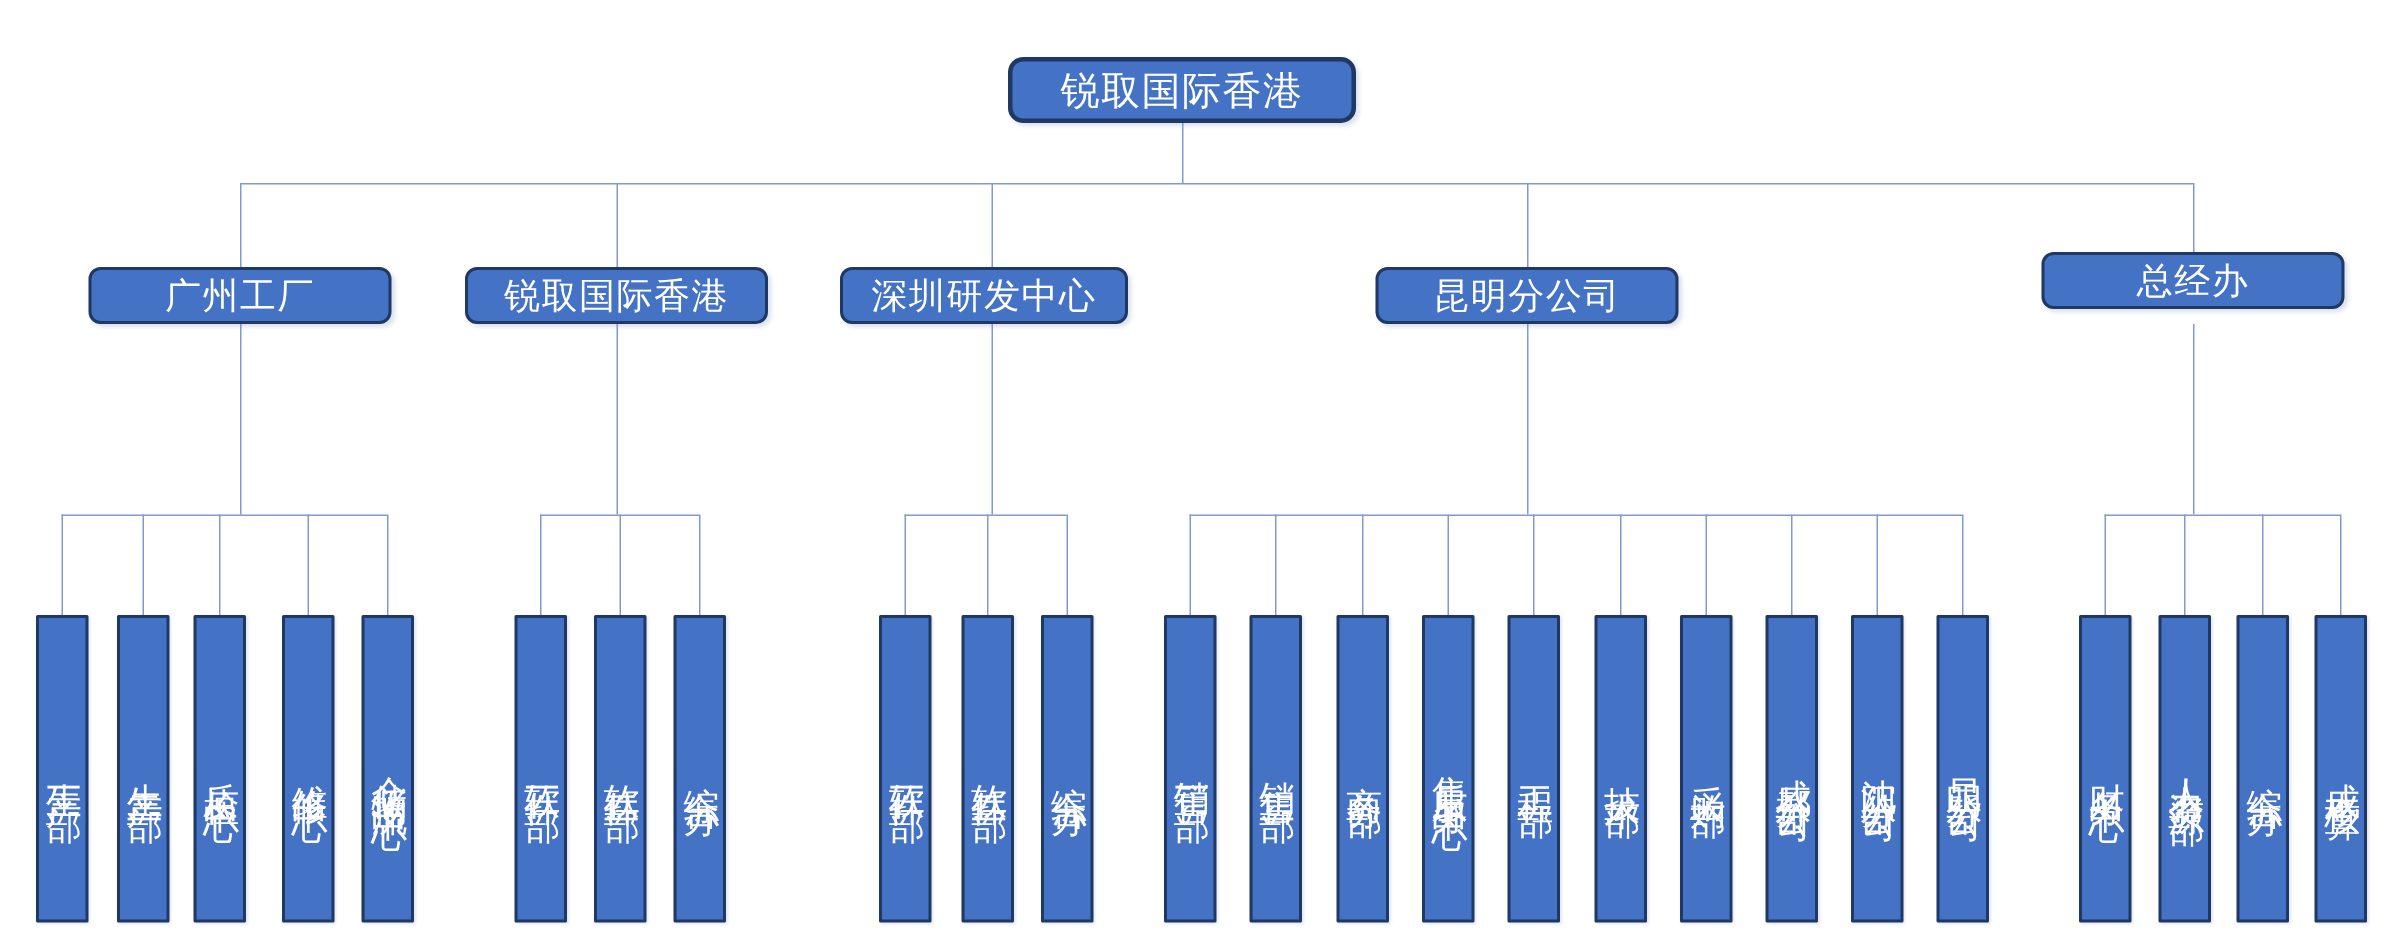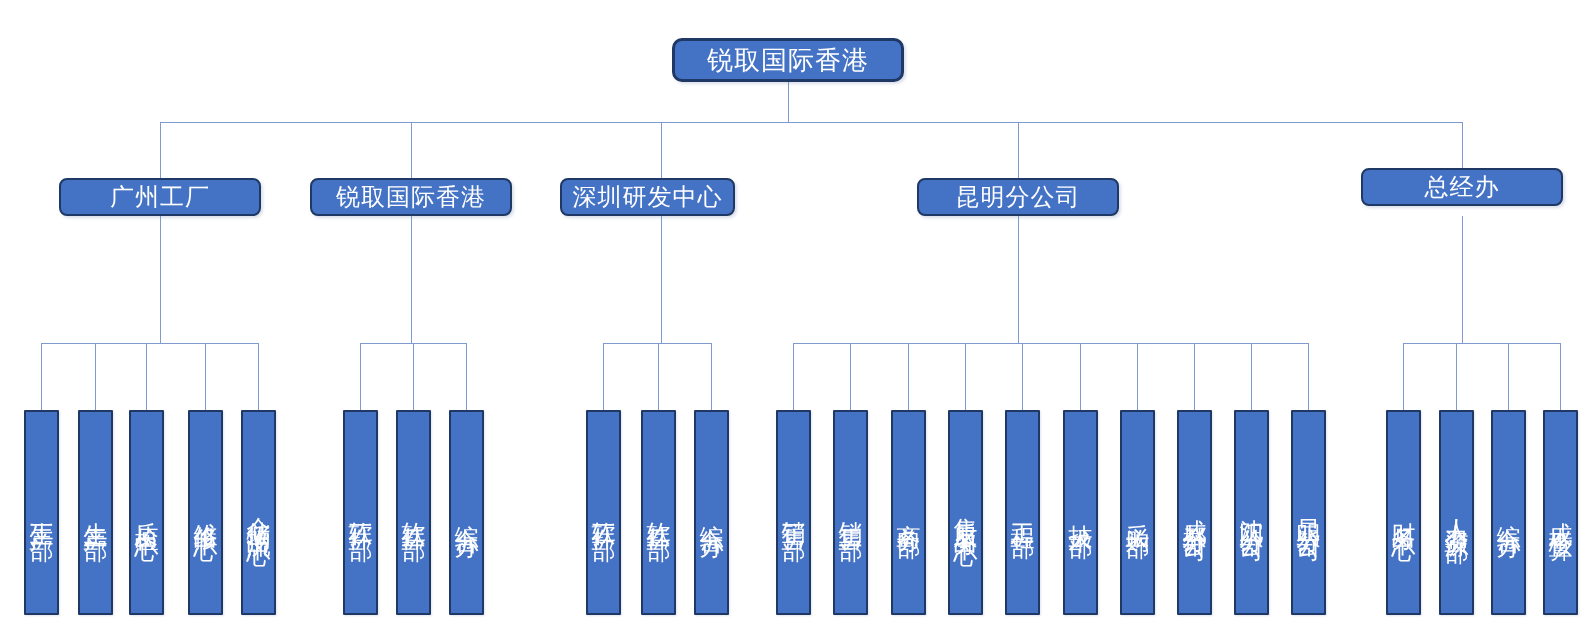--- a/index.html
+++ b/index.html
@@ -104,21 +104,21 @@
 
   <div class="cl v" style="left:1403px;top:343px;height:67px"></div>
   <div class="cl v" style="left:1456px;top:343px;height:67px"></div>
   <div class="cl v" style="left:1508px;top:343px;height:67px"></div>
   <div class="cl v" style="left:1560px;top:343px;height:67px"></div>
 
   <div class="node root" style="left:672px;top:38px;width:232px;height:44px">锐取国际香港</div>
 
   <div class="node l2" style="left:59px;top:178px;width:202px;height:38px">广州工厂</div>
   <div class="node l2" style="left:310px;top:178px;width:202px;height:38px">锐取国际香港</div>
-  <div class="node l2" style="left:560px;top:178px;width:175px;height:38px">深圳研发中心</div>
+  <div class="node l2" style="left:560px;top:178px;width:192px;height:38px">深圳研发中心</div>
   <div class="node l2" style="left:917px;top:178px;width:202px;height:38px">昆明分公司</div>
   <div class="node l2" style="left:1361px;top:168px;width:202px;height:38px">总经办</div>
 
   <div class="node l3" style="left:24px;top:410px;width:35px;height:205px">生产一部</div>
   <div class="node l3" style="left:78px;top:410px;width:35px;height:205px">生产二部</div>
   <div class="node l3" style="left:129px;top:410px;width:35px;height:205px">质检中心</div>
   <div class="node l3" style="left:188px;top:410px;width:35px;height:205px">维修中心</div>
   <div class="node l3" style="left:241px;top:410px;width:35px;height:205px">仓储物流中心</div>
 
   <div class="node l3" style="left:343px;top:410px;width:35px;height:205px">软件一部</div>

